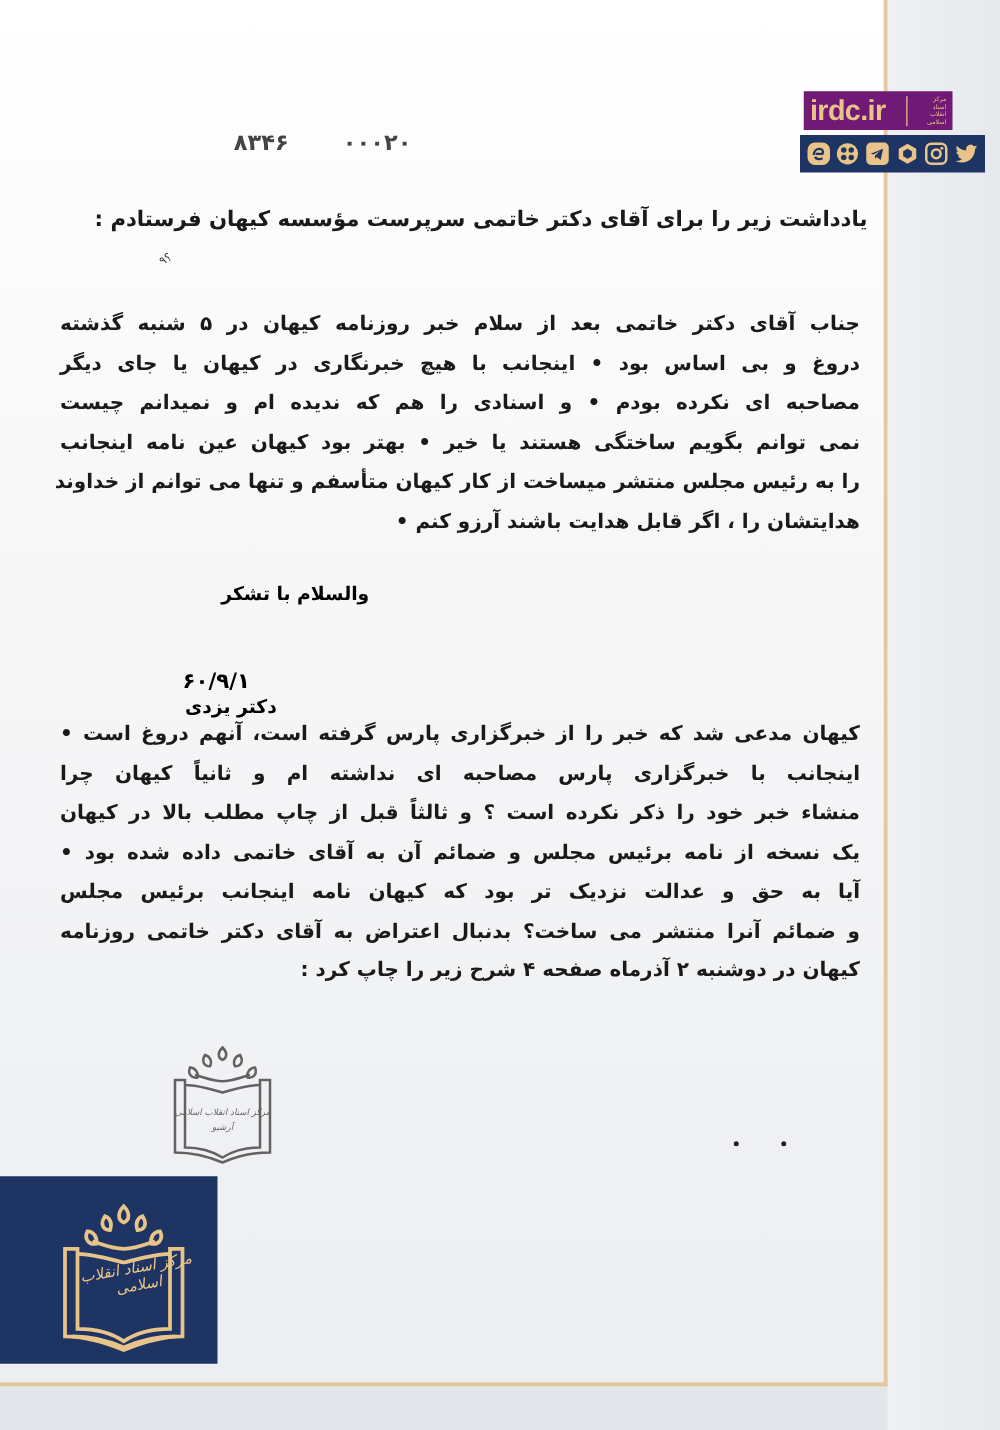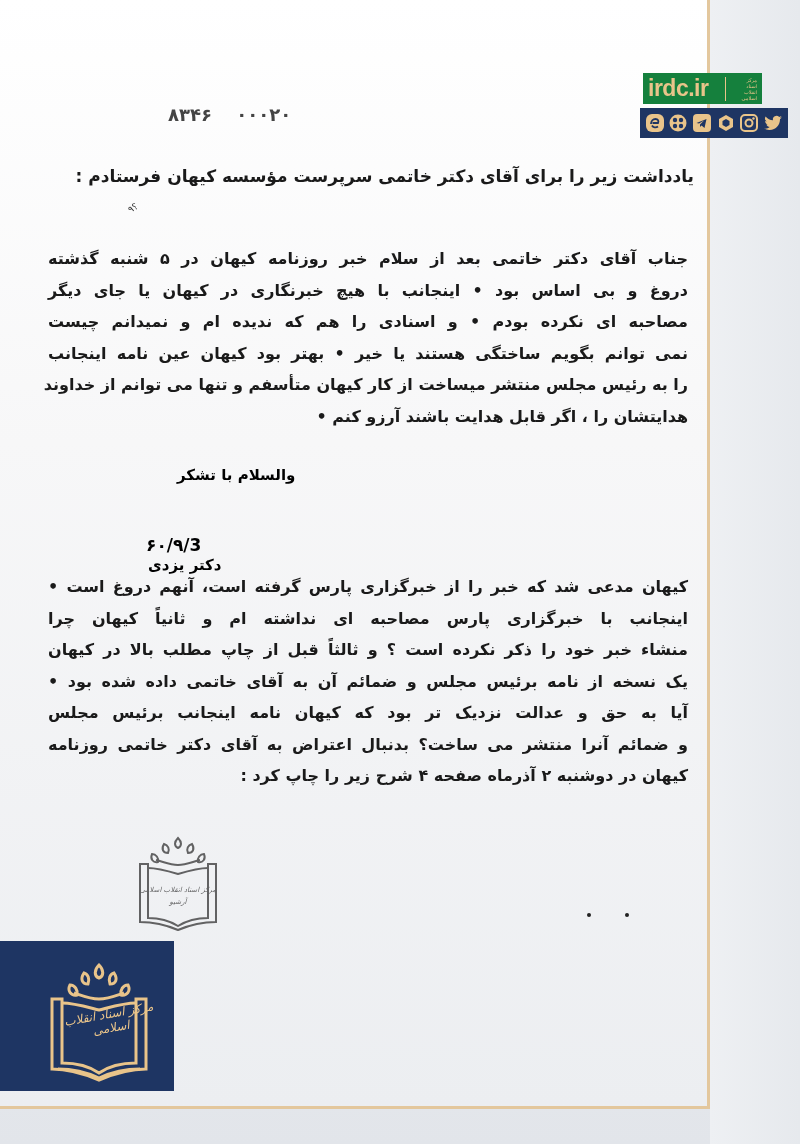--- a/index.html
+++ b/index.html
@@ -24,21 +24,21 @@
     .frame-right-shadow {
       position: absolute; left: 710px; top: 0; width: 90px; height: 1144px;
       background: linear-gradient(90deg, #eef0f3, #e6e9ed);
     }
     
     .brand {
       position: absolute; left: 643px; top: 73px; width: 148px;
     }
     .brand-top {
       height: 31px; width: 119px; margin-left: 0px;
-      background: #15803d; display: flex; align-items: center; padding: 4px 5px;
+      background: #701a75; display: flex; align-items: center; padding: 4px 5px;
       box-sizing: border-box; justify-content: space-between;
     }
     .brand-domain {
       color: #e9c48a; font-family: "Liberation Sans", sans-serif; font-size: 23px;
       font-weight: bold; letter-spacing: -0.5px; line-height: 1;
     }
     .brand-mini {
       color: #e9c48a; font-size: 5px; line-height: 6px; direction: rtl; text-align: right;
       width: 28px; border-left: 1px solid #e9c48a; padding-left: 3px;
     }
@@ -54,21 +54,21 @@
 
     
     .doc {
       position: absolute; left: 60px; width: 650px; direction: rtl;
       font-family: "DejaVu Sans", sans-serif; color: #1a1a1a;
     }
     .docno {
       position: absolute; left: 168px; top: 104px; direction: ltr;
       font-size: 18px; color: #444; letter-spacing: 3px; font-weight: bold;
     }
-    .docno span { margin-right: 18px; }
+    .docno span { margin-right: 18px; margin-left: 19px; }
     .title {
       top: 166px; right: 106px; left: auto; width: 640px; font-size: 17px; font-weight: bold;
       text-align: right; white-space: nowrap;
     }
     .mark {
       position: absolute; left: 128px; top: 203px; font-size: 9px; color: #333;
       transform: rotate(-30deg);
     }
     .para {
       position: absolute; right: 112px; width: 640px; direction: rtl;
@@ -180,21 +180,21 @@
   <span class="ln">جناب آقای دکتر خاتمی بعد از سلام خبر روزنامه کیهان در ۵ شنبه گذشته</span>
   <span class="ln">دروغ و بی اساس بود • اینجانب با هیچ خبرنگاری در کیهان یا جای دیگر</span>
   <span class="ln">مصاحبه ای نکرده بودم • و اسنادی را هم که ندیده ام و نمیدانم چیست</span>
   <span class="ln">نمی توانم بگویم ساختگی هستند یا خیر • بهتر بود کیهان عین نامه اینجانب</span>
   <span class="ln">را به رئیس مجلس منتشر میساخت از کار کیهان متأسفم و تنها می توانم از خداوند</span>
   <span class="ln last">هدایتشان را ، اگر قابل هدایت باشند آرزو کنم •</span>
 </div>
 
 <div class="closing">والسلام با تشکر</div>
 <div class="signer">دکتر یزدی</div>
-<div class="sigdate">۶۰/۹/3</div>
+<div class="sigdate">۶۰/۹/۱</div>
 
 <div class="para p2">
   <span class="ln">کیهان مدعی شد که خبر را از خبرگزاری پارس گرفته است، آنهم دروغ است •</span>
   <span class="ln">اینجانب با خبرگزاری پارس مصاحبه ای نداشته ام و ثانیاً کیهان چرا</span>
   <span class="ln">منشاء خبر خود را ذکر نکرده است ؟ و ثالثاً قبل از چاپ مطلب بالا در کیهان</span>
   <span class="ln">یک نسخه از نامه برئیس مجلس و ضمائم آن به آقای خاتمی داده شده بود •</span>
   <span class="ln">آیا به حق و عدالت نزدیک تر بود که کیهان نامه اینجانب برئیس مجلس</span>
   <span class="ln">و ضمائم آنرا منتشر می ساخت؟ بدنبال اعتراض به آقای دکتر خاتمی روزنامه</span>
   <span class="ln last">کیهان در دوشنبه ۲ آذرماه صفحه ۴ شرح زیر را چاپ کرد :</span>
 </div>

